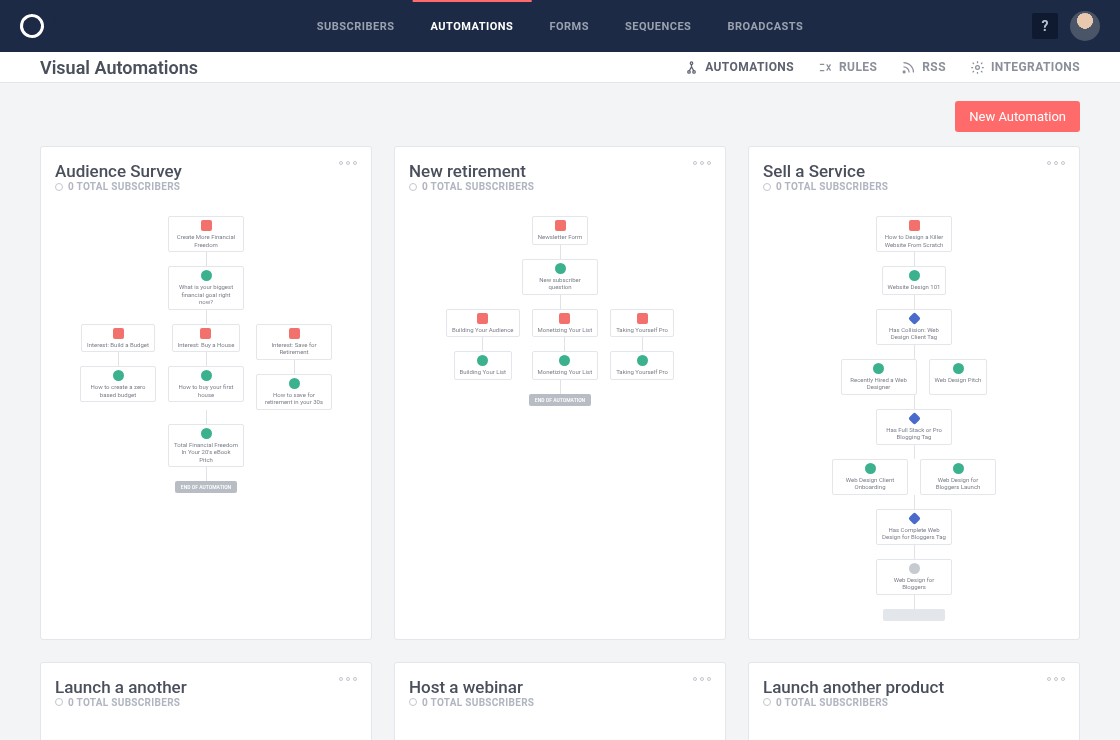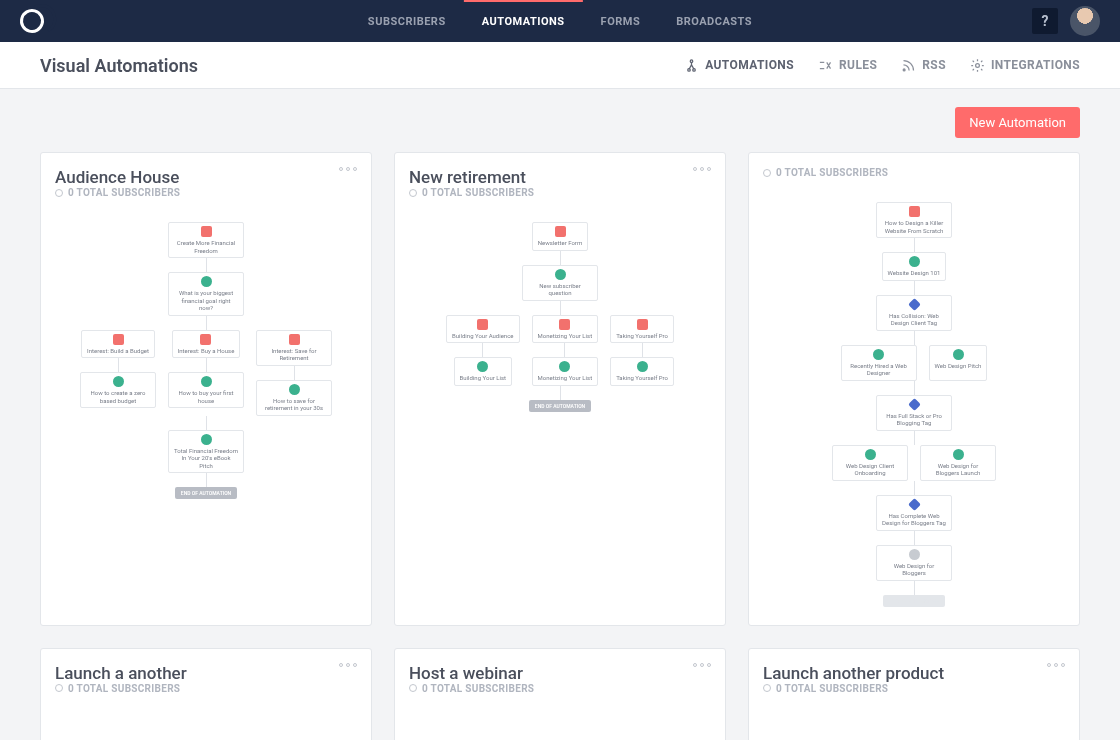--- a/index.html
+++ b/index.html
@@ -21,21 +21,21 @@
     margin: 0;
     font-family: -apple-system, BlinkMacSystemFont, "Segoe UI", Roboto, "Helvetica Neue", Arial, sans-serif;
     background: var(--bg);
     color: var(--text-dark);
     font-size: 14px;
   }
 
   
   .topnav {
     background: var(--navy);
-    height: 42px;
+    height: 52px;
     display: flex;
     align-items: center;
     padding: 0 20px;
     position: relative;
   }
   .logo-circle {
     width: 24px; height: 24px;
     border: 3px solid #fff;
     border-radius: 50%;
     position: relative;
@@ -99,21 +99,21 @@
     border-radius: 50%;
     border: 2px solid #4a5568;
     background: radial-gradient(circle at 50% 30%, #e8c9b0 0 35%, #4a5568 36% 100%);
   }
 
   
   .subheader {
     background: #fff;
     border-bottom: 1px solid var(--border);
     padding: 0 40px;
-    height: 47px;
+    height: 31px;
     display: flex;
     align-items: center;
   }
   .page-title {
     font-size: 18px;
     font-weight: 600;
     color: #4a4f5c;
   }
   .subnav {
     margin-left: auto;
@@ -262,20 +262,21 @@
 </head>
 <body>
 
 <div class="topnav">
   <span class="logo-circle"></span>
 
   <div class="nav-center">
     <div class="nav-item">SUBSCRIBERS</div>
     <div class="nav-item active">AUTOMATIONS</div>
     <div class="nav-item">FORMS</div>
+    <div class="nav-item">SEQUENCES</div>
     <div class="nav-item">BROADCASTS</div>
   </div>
 
   <div class="nav-right">
     <div class="help-btn">?</div>
     <div class="avatar"></div>
   </div>
 </div>
 
 <div class="subheader">
@@ -314,21 +315,21 @@
 </div>
 
 <div class="action-bar">
   <div class="new-btn">New Automation</div>
 </div>
 
 <div class="grid">
 
   <div class="card">
     <div class="card-head">
-      <div class="card-title">Audience House</div>
+      <div class="card-title">Audience Survey</div>
       <div class="card-menu">
           <span></span>
           <span></span>
           <span></span>
         </div>
     </div>
     <div class="card-sub">0 TOTAL SUBSCRIBERS</div>
     <div class="flow-outer">
       <div class="flow">
         <div class="n">
@@ -444,20 +445,28 @@
               </div>
           </div>
         </div>
         <div class="vline"></div>
         <div class="btnchip">END OF AUTOMATION</div>
       </div>
     </div>
   </div>
 
   <div class="card">
+    <div class="card-head">
+      <div class="card-title">Sell a Service</div>
+      <div class="card-menu">
+          <span></span>
+          <span></span>
+          <span></span>
+        </div>
+    </div>
     <div class="card-sub">0 TOTAL SUBSCRIBERS</div>
     <div class="flow-outer">
       <div class="flow">
         <div class="n">
             <span class="ico red"></span>
             <span>How to Design a Killer Website From Scratch</span>
           </div>
         <div class="vline"></div>
         <div class="n">
             <span class="ico green circle"></span>

